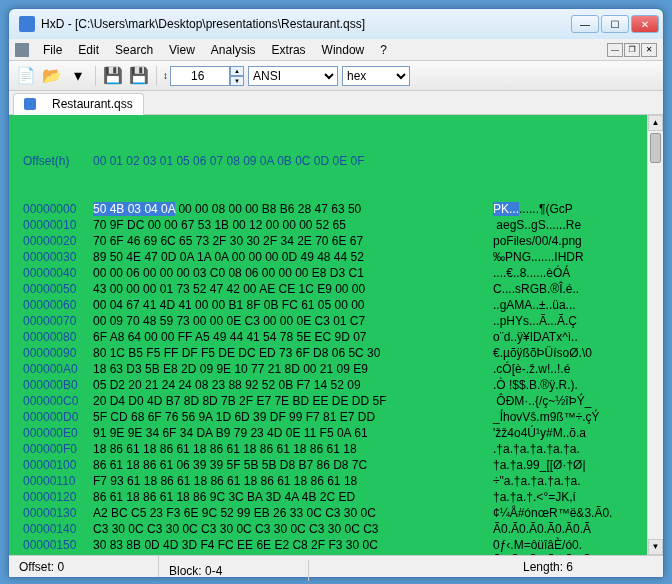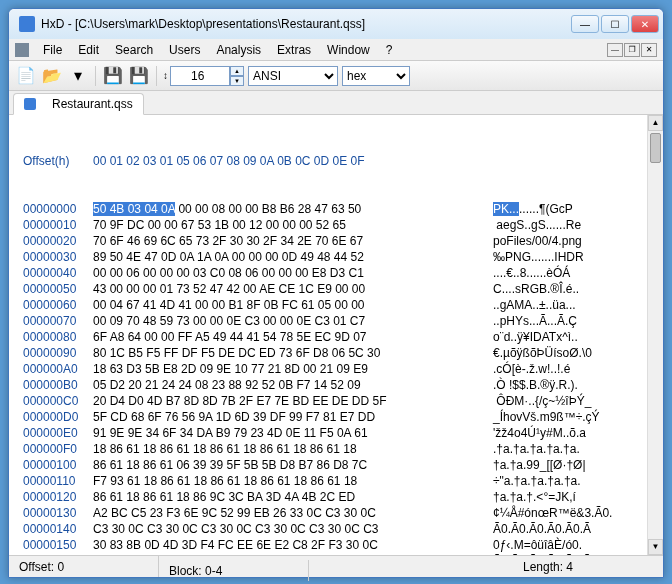--- a/index.html
+++ b/index.html
@@ -1,17 +1,17 @@
 <!DOCTYPE html>
 <html><head>
 <meta charset="utf-8">
 <style>
 * { margin: 0; padding: 0; box-sizing: border-box; font-family: "Segoe UI", Tahoma, sans-serif; }
 body { background: #5a9bd4; padding: 8px; width: 672px; height: 584px; overflow: hidden; }
-.window { background: #ffffff; border: 1px solid #4178be; border-radius: 6px 6px 0 0; box-shadow: 0 0 8px rgba(0,0,0,0.3); height: 570px; display: flex; flex-direction: column; }
+.window { background: #22c55e; border: 1px solid #4178be; border-radius: 6px 6px 0 0; box-shadow: 0 0 8px rgba(0,0,0,0.3); height: 570px; display: flex; flex-direction: column; }
 .titlebar { background: linear-gradient(#eaf3fb, #d5e8f7); border-radius: 6px 6px 0 0; height: 30px; display: flex; align-items: center; padding: 0 4px; }
 .titlebar .icon { width: 16px; height: 16px; background: #3b7dd8; margin: 0 6px; border-radius: 2px; }
 .titlebar .title { flex: 1; font-size: 12px; color: #000; }
 .winbtns { display: flex; gap: 2px; }
 .winbtn { width: 28px; height: 18px; background: linear-gradient(#f5f9fd,#d5e8f7); border: 1px solid #8ab4dc; border-radius: 3px; font-size: 10px; display: flex; align-items: center; justify-content: center; cursor: pointer; }
 .winbtn.close { background: linear-gradient(#f08080,#d44); color: #fff; }
 .menubar { height: 22px; display: flex; align-items: center; padding: 0 6px; background: #f0f0f0; border-bottom: 1px solid #ccc; font-size: 12px; }
 .menubar .mdi-icon { width:14px; height:14px; background:#789; margin-right:6px; }
 .menuitem { padding: 2px 8px; cursor: pointer; }
 .mdibtns { margin-left:auto; display:flex; gap:1px; }
@@ -53,21 +53,21 @@
       <div class="winbtn">☐</div>
       <div class="winbtn close">✕</div>
     </div>
   </div>
 
   <div class="menubar">
     <div class="mdi-icon"></div>
     <div class="menuitem">File</div>
     <div class="menuitem">Edit</div>
     <div class="menuitem">Search</div>
-    <div class="menuitem">Users</div>
+    <div class="menuitem">View</div>
     <div class="menuitem">Analysis</div>
     <div class="menuitem">Extras</div>
     <div class="menuitem">Window</div>
     <div class="menuitem">?</div>
     <div class="mdibtns">
       <div class="mdibtn">—</div>
       <div class="mdibtn">❐</div>
       <div class="mdibtn">✕</div>
     </div>
   </div>
@@ -119,15 +119,15 @@
     <div class="scrollbar">
       <div class="arr up">▲</div>
       <div class="thumb"></div>
       <div class="arr dn">▼</div>
     </div>
   </div>
 
   <div class="statusbar">
     <div class="cell" style="width:150px;">Offset: 0</div>
     <div class="cell" style="width:150px;margin-top:8px;">Block: 0-4</div>
-    <div class="cell" style="width:150px;">Length: 4</div>
+    <div class="cell" style="width:150px;">Length: 6</div>
   </div>
 </div>
 
 </body></html>

